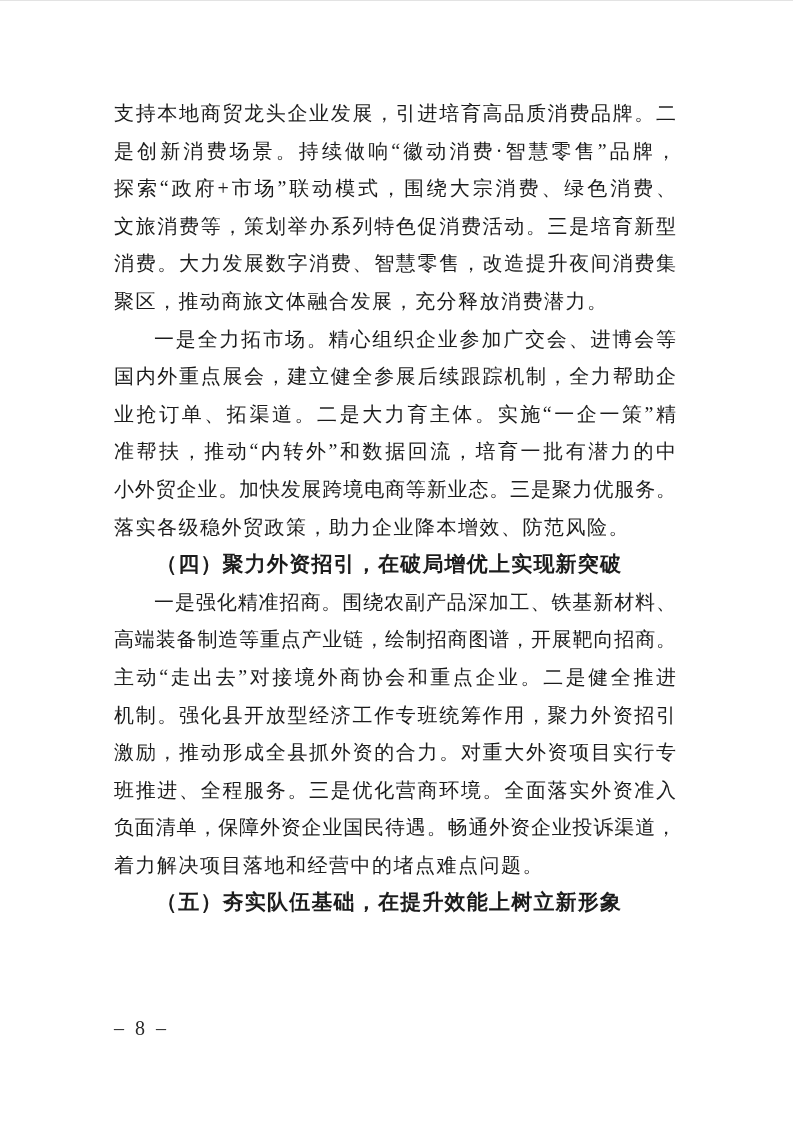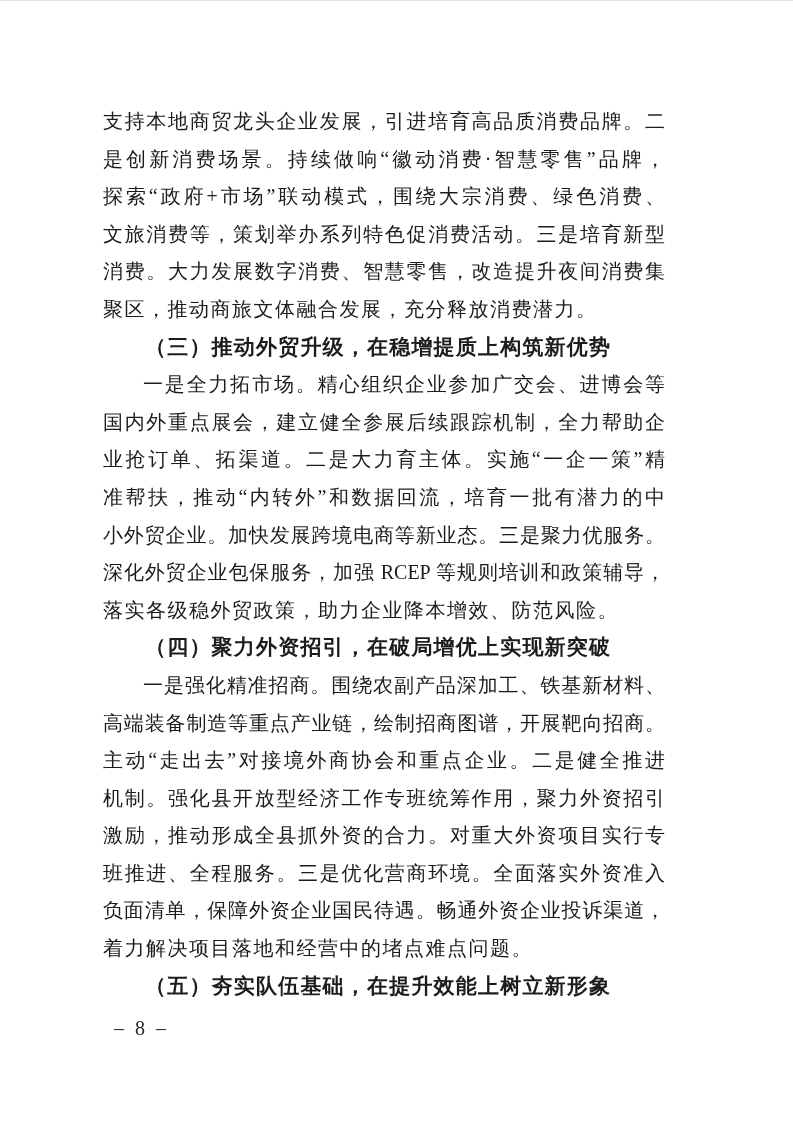--- a/index.html
+++ b/index.html
@@ -18,24 +18,23 @@
   }
   .scan-edge {
     position: absolute;
     top: 0; left: 0;
     width: 100%;
     height: 1px;
     background: #e3e3e3;
   }
   .body-text {
     position: absolute;
-    left: 103px;
+    left: 114px;
     top: 95px;
     width: 562px;
-    margin-top: 8px;
   }
   .line {
     height: 37.6px;
     line-height: 37.6px;
     font-size: 20px;
     text-align: justify;
     text-align-last: justify;
     overflow: visible;
   }
   .line.endline {
@@ -70,27 +69,25 @@
 <div class="page">
   <div class="scan-edge"></div>
 
   <div class="body-text">
     <div class="line">支持本地商贸龙头企业发展，引进培育高品质消费品牌。二</div>
     <div class="line">是创新消费场景。持续做响“徽动消费·智慧零售”品牌，</div>
     <div class="line">探索“政府+市场”联动模式，围绕大宗消费、绿色消费、</div>
     <div class="line">文旅消费等，策划举办系列特色促消费活动。三是培育新型</div>
     <div class="line">消费。大力发展数字消费、智慧零售，改造提升夜间消费集</div>
     <div class="line endline">聚区，推动商旅文体融合发展，充分释放消费潜力。</div>
-    <div class="line heading indent">（三）推动外贸升级，在稳增提质上构筑新优势</div>
     <div class="line indent">一是全力拓市场。精心组织企业参加广交会、进博会等</div>
     <div class="line">国内外重点展会，建立健全参展后续跟踪机制，全力帮助企</div>
     <div class="line">业抢订单、拓渠道。二是大力育主体。实施“一企一策”精</div>
     <div class="line">准帮扶，推动“内转外”和数据回流，培育一批有潜力的中</div>
     <div class="line">小外贸企业。加快发展跨境电商等新业态。三是聚力优服务。</div>
-    <div class="line">深化外贸企业包保服务，加强 RCEP 等规则培训和政策辅导，</div>
     <div class="line endline">落实各级稳外贸政策，助力企业降本增效、防范风险。</div>
     <div class="line heading indent">（四）聚力外资招引，在破局增优上实现新突破</div>
     <div class="line indent">一是强化精准招商。围绕农副产品深加工、铁基新材料、</div>
     <div class="line">高端装备制造等重点产业链，绘制招商图谱，开展靶向招商。</div>
     <div class="line">主动“走出去”对接境外商协会和重点企业。二是健全推进</div>
     <div class="line">机制。强化县开放型经济工作专班统筹作用，聚力外资招引</div>
     <div class="line">激励，推动形成全县抓外资的合力。对重大外资项目实行专</div>
     <div class="line">班推进、全程服务。三是优化营商环境。全面落实外资准入</div>
     <div class="line">负面清单，保障外资企业国民待遇。畅通外资企业投诉渠道，</div>
     <div class="line endline">着力解决项目落地和经营中的堵点难点问题。</div>

